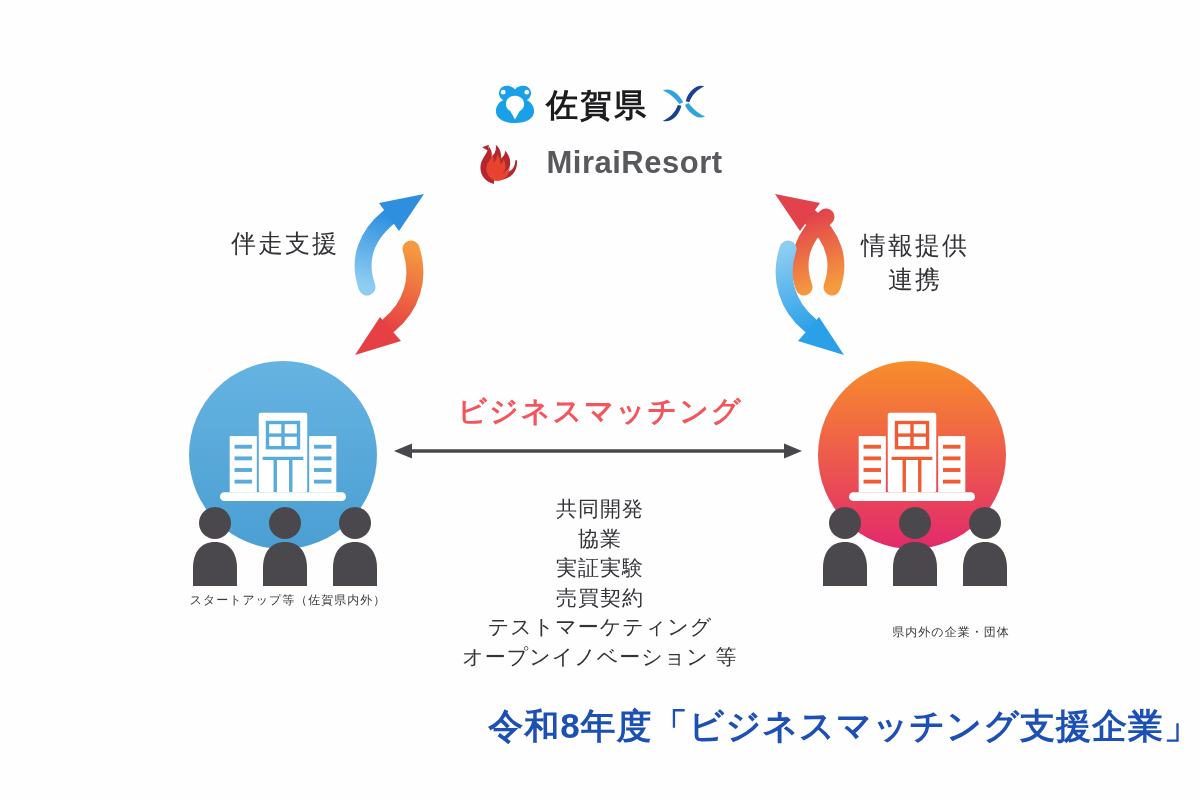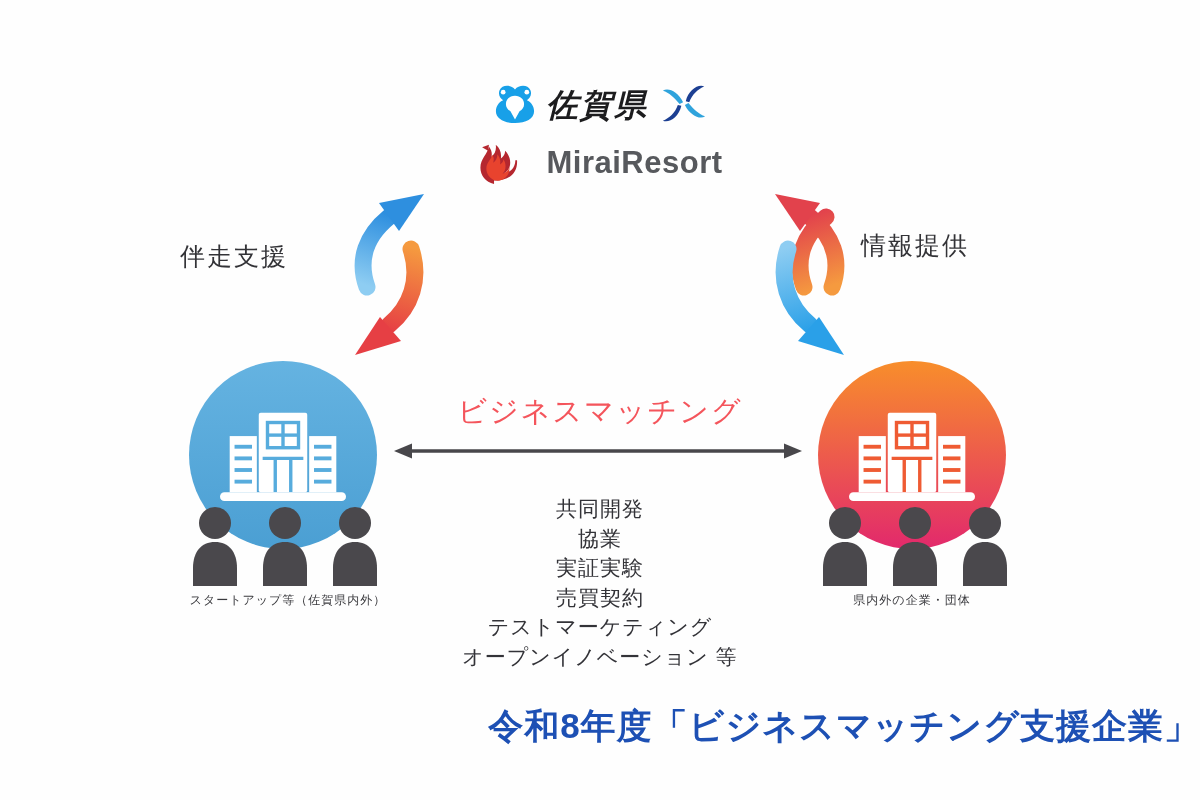--- a/index.html
+++ b/index.html
@@ -6,51 +6,51 @@
   html,body { width:1200px; height:800px; background:#ffffff; }
   body { font-family:"Liberation Sans","DejaVu Sans",sans-serif; color:#3b3b40; }
   #canvas { position:relative; width:1200px; height:800px; background:#fefefe; overflow:hidden; }
 
   
   .logo-row1 { position:absolute; top:82px; left:0; width:1200px; height:48px;
                display:flex; align-items:center; justify-content:center; gap:14px; }
   .logo-row2 { position:absolute; top:134px; left:0; width:1200px; height:58px;
                display:flex; align-items:center; justify-content:center; gap:23px; }
   .logo-unit { display:flex; align-items:center; gap:10px; }
-  .saga-text  { font-size:32px; font-weight:bold; color:#1c1c1e; letter-spacing:2px;font-style:italic; }
+  .saga-text  { font-size:32px; font-weight:bold; color:#1c1c1e; letter-spacing:2px; }
   .ryofu-text { font-size:27px; font-weight:bold; color:#141416; letter-spacing:2px; }
   .mirai-text { font-size:31px; font-weight:bold; color:#57595d; letter-spacing:0.5px; }
 
   
-  .flow-label-left  { position:absolute; left:180px; top:240px; width:210px;
-                      text-align:left; font-size:25px; color:#333337; letter-spacing:2px; }
+  .flow-label-left  { position:absolute; left:180px; top:227px; width:210px;
+                      text-align:center; font-size:25px; color:#333337; letter-spacing:2px; }
   .flow-label-right { position:absolute; left:850px; top:228px; width:130px;
                       text-align:center; font-size:25px; color:#333337; letter-spacing:2px; line-height:34px; }
   .arrow-svg { position:absolute; width:108px; height:188px; }
   .arrow-svg.left  { left:327px; top:185px; }
   .arrow-svg.right { left:764px; top:185px; }
 
   
   .entity-circle { position:absolute; width:188px; height:188px; border-radius:50%; }
   .entity-circle.blue   { left:189px; top:361px; background:linear-gradient(180deg,#65b3e1 0%,#4b9fd3 100%); }
   .entity-circle.orange { left:818px; top:361px; background:linear-gradient(180deg,#f88e2b 0%,#e2296c 100%); }
   .building { position:absolute; left:50%; top:46px; transform:translateX(-50%); }
 
   .persons { position:absolute; width:198px; display:flex; justify-content:space-between; }
   .persons.left  { left:186px; top:506px; }
   .persons.right { left:816px; top:506px; }
 
   .entity-label { position:absolute; top:592px; font-size:12px; color:#3a3a3e;
                   text-align:center; letter-spacing:1px; }
   .entity-label.left  { left:128px; width:320px; }
-  .entity-label.right { left:812px; width:200px; }
+  .entity-label.right { left:851px; width:200px;margin-top:32px; }
 
   
   .matching-title { position:absolute; left:390px; top:392px; width:420px; text-align:center;
-                    font-size:29px; font-weight:normal; color:#f4555c; letter-spacing:2px; }
+                    font-size:29px; font-weight:bold; color:#f4555c; letter-spacing:2px; }
   .double-arrow { position:absolute; left:392px; top:440px; }
   .matching-list { position:absolute; left:400px; top:483px; width:400px; text-align:center;
                    font-size:21px; color:#333338; letter-spacing:1px;margin-top:11px; }
   .matching-list .item { line-height:29.5px; }
 
   
   .footer-title { position:absolute; left:0; top:703px; width:1200px; text-align:right;
                   font-size:35px; font-weight:bold; color:#1d50b4; letter-spacing:1px; }
 </style>
 </head>
@@ -126,20 +126,21 @@
     </g>
     <path d="M68 102 C78 74 68 50 46 32" fill="none" stroke="url(#lgRedR)" stroke-width="17" stroke-linecap="round"></path>
     <polygon points="11,9 36,46 56,18" fill="#e2424c"></polygon>
     <path d="M24 64 C14 94 24 122 46 140" fill="none" stroke="url(#lgBlueR)" stroke-width="17" stroke-linecap="round"></path>
     <polygon points="80,170 55,132 34,156" fill="#2aa0e8"></polygon>
   </svg>
 
   <div class="flow-label-left">伴走支援</div>
   <div class="flow-label-right">
     <div>情報提供</div>
+    <div>連携</div>
   </div>
 
   <div class="entity-circle blue">
     <span class="building">
       <svg width="126" height="95" viewBox="0 0 130 98">
         <g stroke="#57acdd" stroke-width="4">
           <rect x="10" y="30" width="28" height="58" fill="#fff" stroke="none"></rect>
           <line x1="15" y1="41" x2="33" y2="41"></line>
             <line x1="15" y1="53" x2="33" y2="53"></line>
           <line x1="15" y1="65" x2="33" y2="65"></line>

